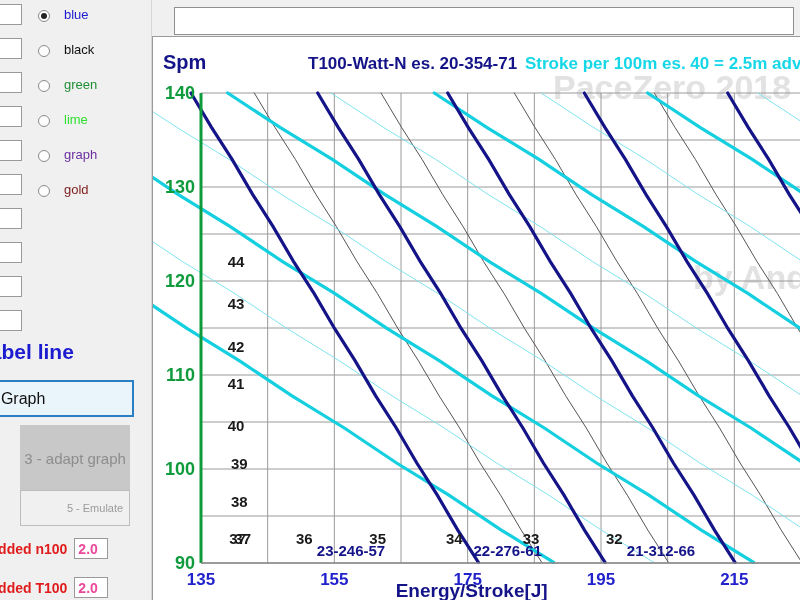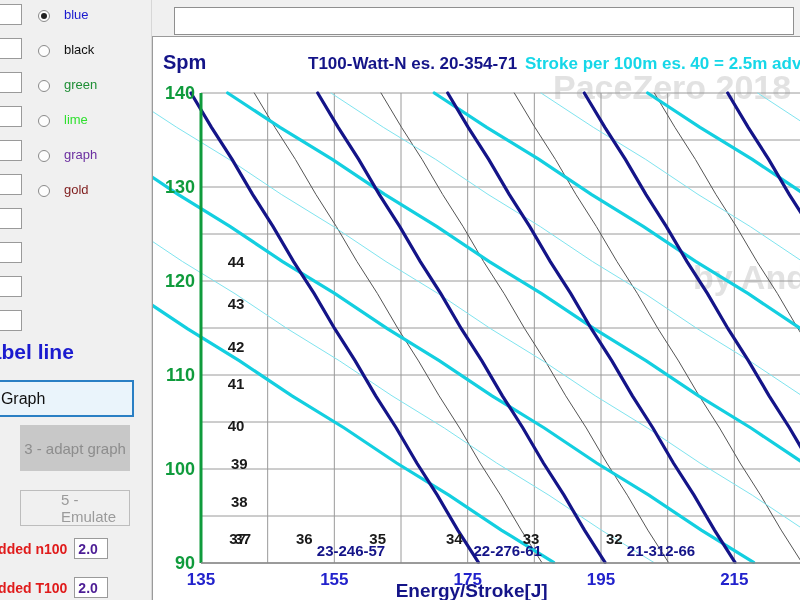--- a/index.html
+++ b/index.html
@@ -44,43 +44,43 @@
     font-size:21px;font-weight:bold;color:#1b1bcf;white-space:nowrap;
   }
 
   #qty-graph-button{
     position:absolute;left:-26px;top:380px;width:160px;height:37px;
     background:#eaf4fb;border:2px solid #2a7fc4;box-sizing:border-box;
     display:flex;align-items:center;padding-left:8px;
     font-size:16px;color:#111;
   }
   #adapt-graph-button{
-    position:absolute;left:20px;top:425px;width:110px;height:46px;
+    position:absolute;left:20px;top:425px;width:110px;height:66px;
     background:#c8c8c8;border:1px solid #c8c8c8;box-sizing:border-box;
     display:flex;align-items:center;justify-content:center;
     text-align:center;line-height:19px;
     font-size:15px;color:#8d8d8d;
   }
   #emulate-button{
     position:absolute;left:20px;top:490px;width:110px;height:36px;
     background:#f0f0f0;border:1px solid #bdbdbd;box-sizing:border-box;
     display:flex;align-items:center;justify-content:center;
-    font-size:15px;color:#9b9b9b;padding-left:40px;
+    font-size:11px;color:#9b9b9b;padding-left:40px;
   }
 
   .added-row{position:absolute;left:-12px;display:flex;align-items:center;}
   #added-n100-row{top:538px;}
   #added-t100-row{top:577px;}
   .added-label{
     font-size:14px;font-weight:bold;color:#e01b1b;white-space:nowrap;
     margin-right:7px;
   }
   .added-value{
     width:34px;height:21px;background:#fff;border:1px solid #9a9a9a;
-    box-sizing:border-box;font-size:14px;font-weight:bold;color:#4c1d95;
+    box-sizing:border-box;font-size:14px;font-weight:bold;color:#ec4899;
     display:flex;align-items:center;padding-left:3px;
   }
 
   
   #top-input{
     position:absolute;left:174px;top:7px;width:620px;height:28px;
     background:#ffffff;border:1px solid #8f8f8f;box-sizing:border-box;
   }
 
   

